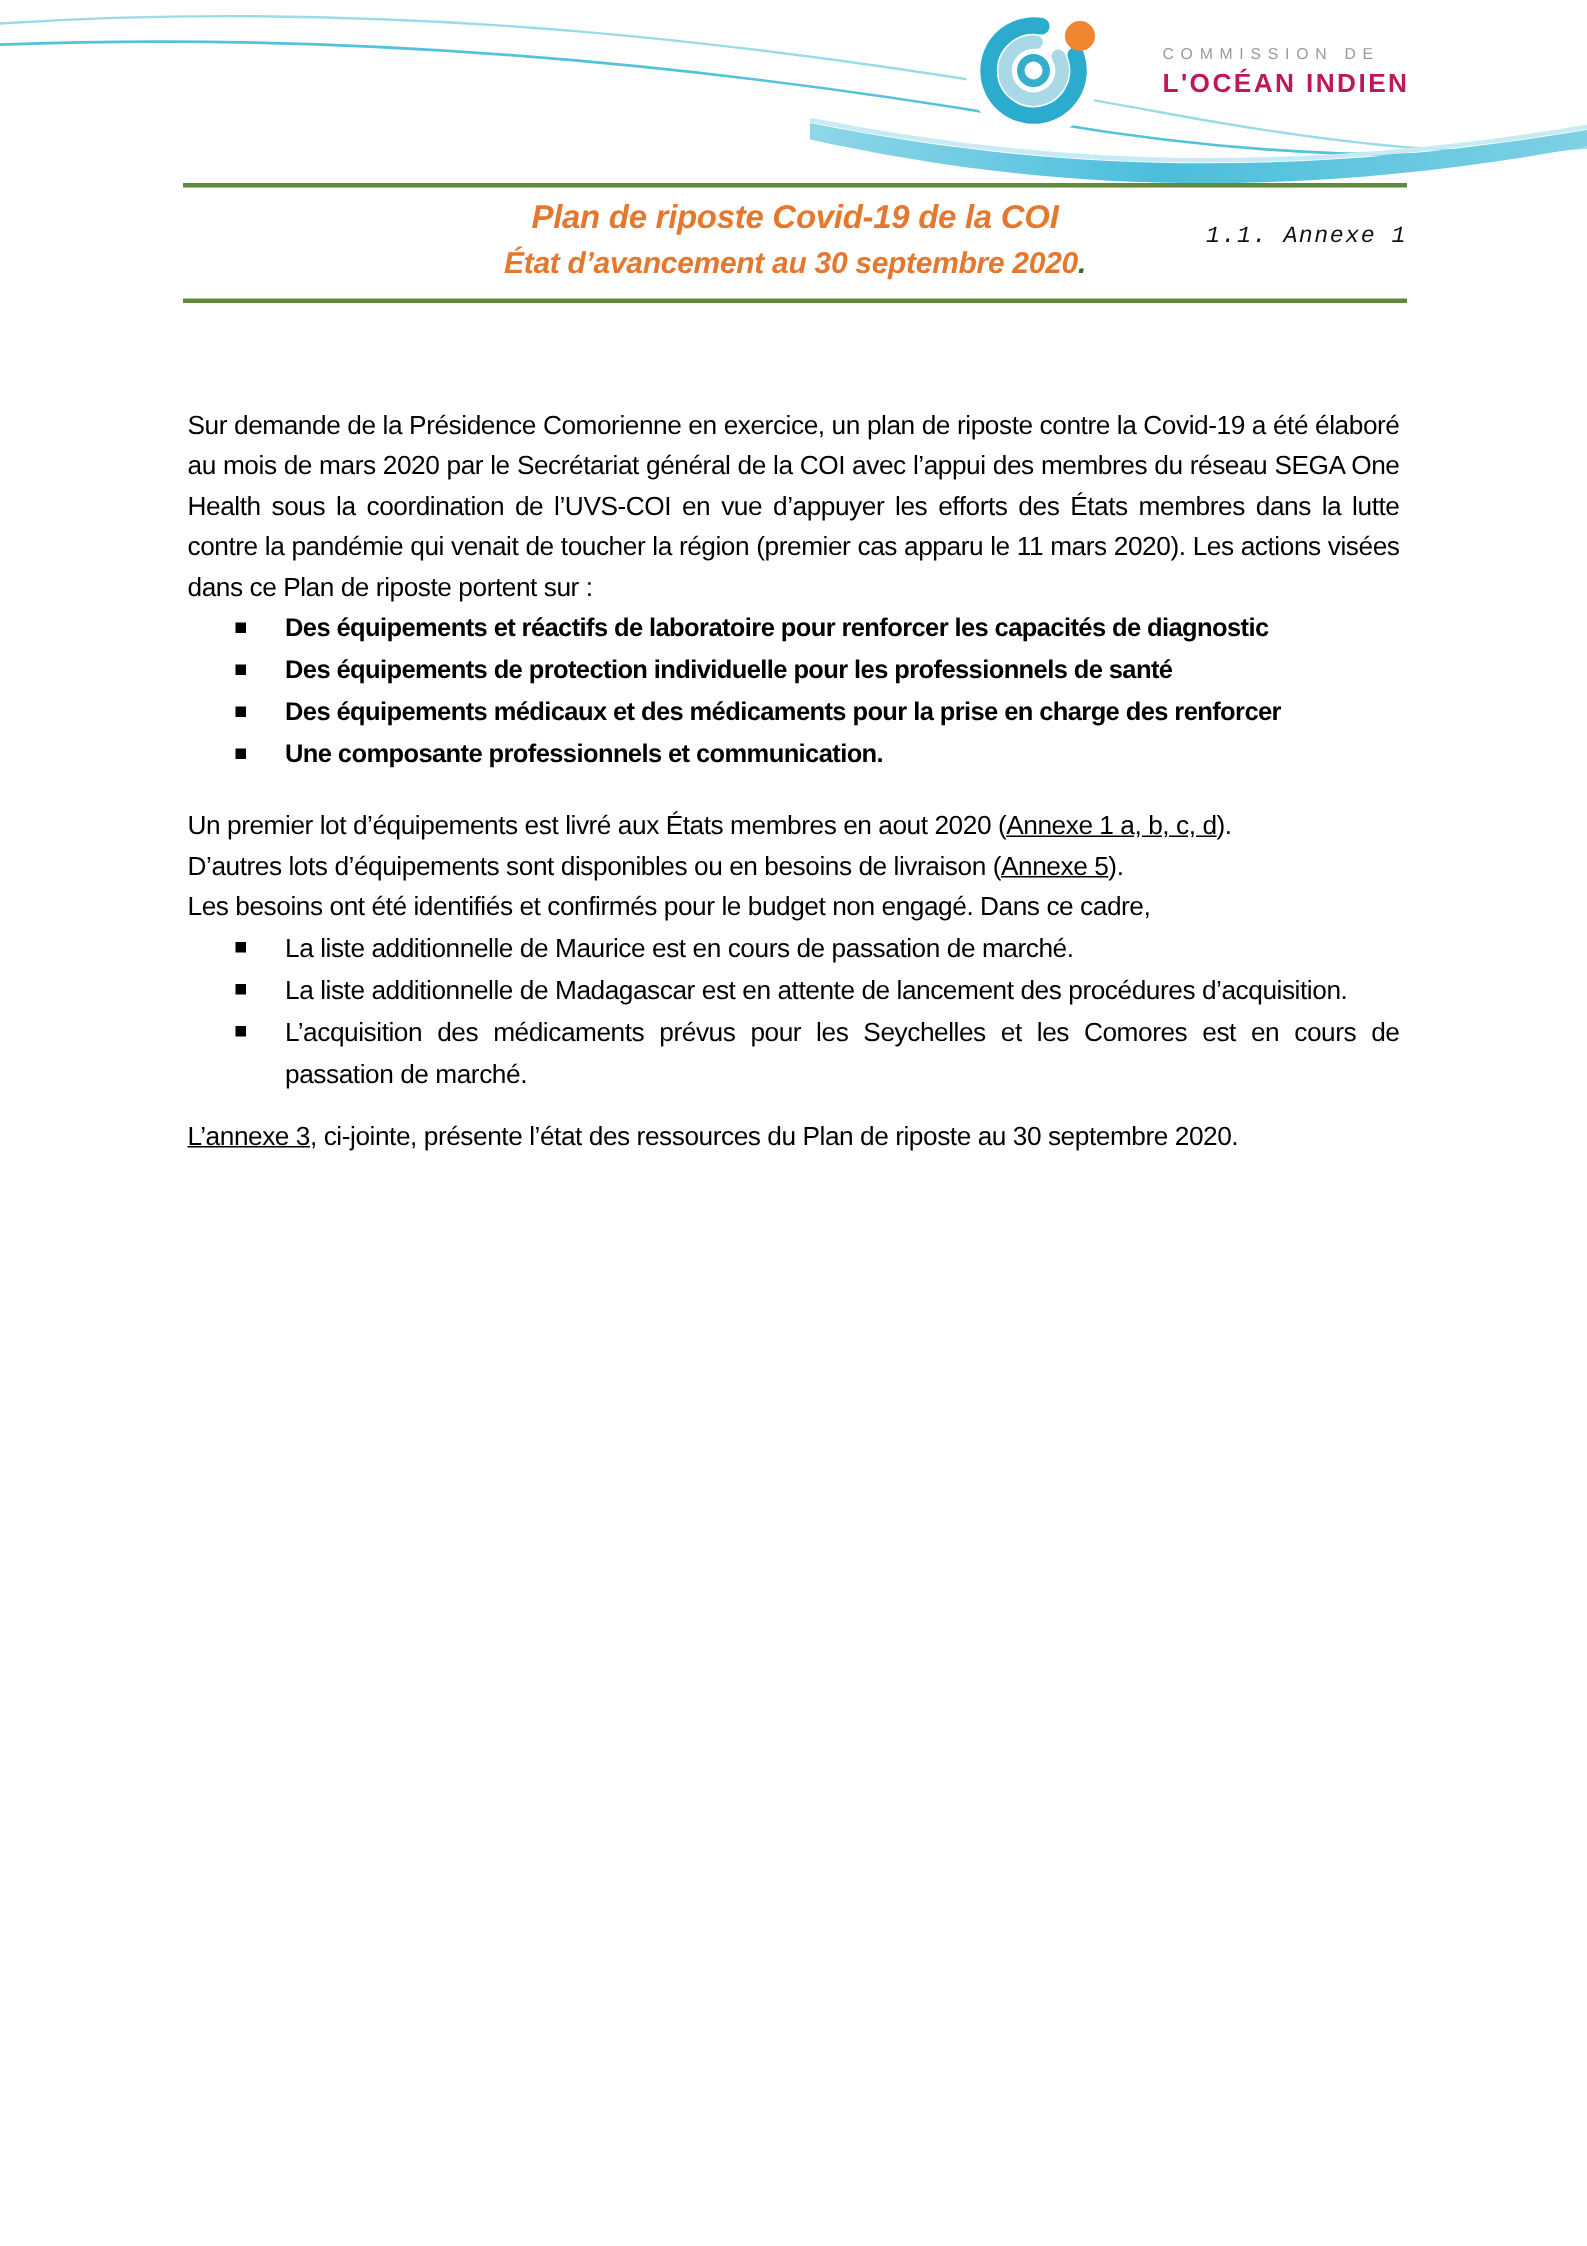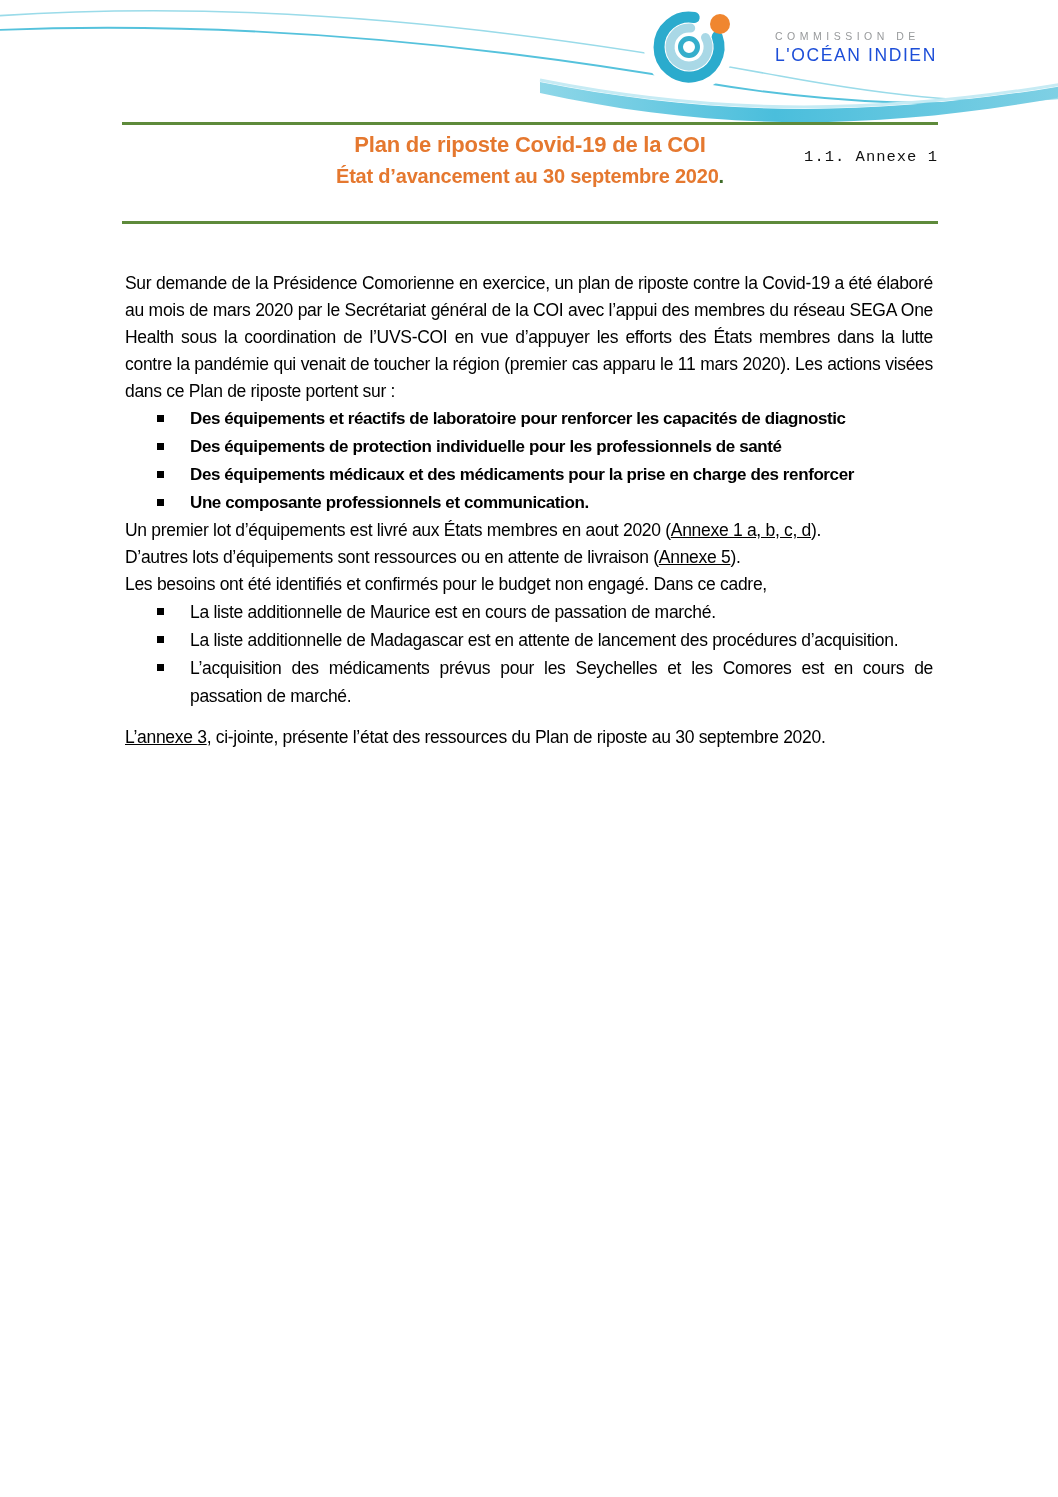--- a/index.html
+++ b/index.html
@@ -16,28 +16,28 @@
   .header-art{position:absolute;top:0;left:0;width:1058px;height:240px;}
   .logo-text{
     position:absolute;top:31px;left:775px;
     font-family:"Liberation Sans",sans-serif;
     line-height:1.1;
   }
   .logo-text .org1{
     font-size:10.5px;letter-spacing:4.5px;color:#97999b;font-weight:400;
   }
   .logo-text .org2{
-    font-size:17.5px;letter-spacing:1.6px;color:#1d4ed8;font-weight:400;margin-top:3px;
+    font-size:17.5px;letter-spacing:1.6px;color:#be185d;font-weight:700;margin-top:3px;
   }
   
   .title-block{
     position:absolute;top:122px;left:122px;width:816px;
   }
   .rule{height:3px;background:#5e8a3b;}
-  .title-content{position:relative;height:96px;}
+  .title-content{position:relative;height:74px;font-style:italic;}
   .title-line1{
     text-align:center;
     font-size:22px;font-weight:bold;color:#e5782f;
     padding-top:7px;letter-spacing:-0.2px;
   }
   .title-line2{
     text-align:center;
     font-size:20px;font-weight:bold;color:#e5782f;
     margin-top:7px;letter-spacing:-0.2px;
   }
@@ -54,21 +54,21 @@
     text-align:justify;
   }
   .body-area p{margin:0;}
   .p1{margin-bottom:24px;}
   .p2{margin-bottom:27px;}
   .p3{margin-bottom:27px;}
   .p4{margin-bottom:24px;}
   ul.doc-list{
     list-style:none;margin:0;padding:0;
   }
-  ul.doc-list.first{}
+  ul.doc-list.first{margin-bottom:20px;}
   ul.doc-list.second{margin-bottom:14px;}
   ul.doc-list li{
     position:relative;padding-left:65px;line-height:28px;
     text-align:justify;
   }
   ul.doc-list li .sq{
     position:absolute;left:32px;top:10px;width:7px;height:7px;background:#000;
   }
   ul.doc-list.first li{
     font-weight:bold;font-size:17px;letter-spacing:-0.4px;white-space:nowrap;
@@ -125,21 +125,21 @@
 
     <ul class="doc-list first">
       <li><span class="sq"></span><span>Des équipements et réactifs de laboratoire pour renforcer les capacités de diagnostic</span></li>
       <li><span class="sq"></span><span>Des équipements de protection individuelle pour les professionnels de santé</span></li>
       <li><span class="sq"></span><span>Des équipements médicaux et des médicaments pour la prise en charge des renforcer</span></li>
       <li><span class="sq"></span><span>Une composante professionnels et communication.</span></li>
     </ul>
 
     <p class="p2"><span>Un premier lot d’équipements est livré aux États membres en aout 2020 (</span><span class="u">Annexe 1 a, b, c, d</span><span>).</span></p>
 
-    <p class="p3"><span>D’autres lots d’équipements sont ressources ou en attente de livraison (</span><span class="u">Annexe 5</span><span>).</span></p>
+    <p class="p3"><span>D’autres lots d’équipements sont disponibles ou en besoins de livraison (</span><span class="u">Annexe 5</span><span>).</span></p>
 
     <p class="p4">Les besoins ont été identifiés et confirmés pour le budget non engagé. Dans ce cadre,</p>
 
     <ul class="doc-list second">
       <li><span class="sq"></span><span>La liste additionnelle de Maurice est en cours de passation de marché.</span></li>
       <li><span class="sq"></span><span>La liste additionnelle de Madagascar est en attente de lancement des procédures d’acquisition.</span></li>
       <li><span class="sq"></span><span>L’acquisition des médicaments prévus pour les Seychelles et les Comores est en cours de passation de marché.</span></li>
     </ul>
 
     <p class="p5"><span class="u">L’annexe 3</span><span>, ci-jointe, présente l’état des ressources du Plan de riposte au 30 septembre 2020.</span></p>

